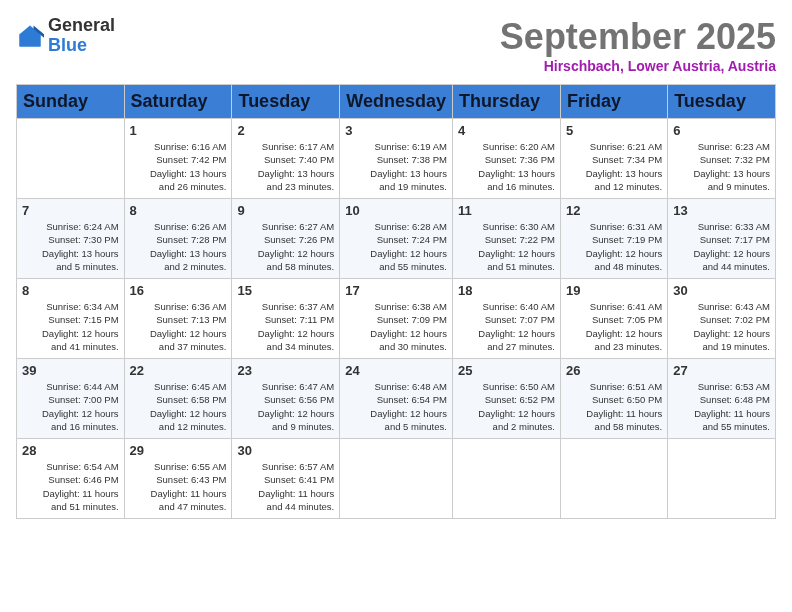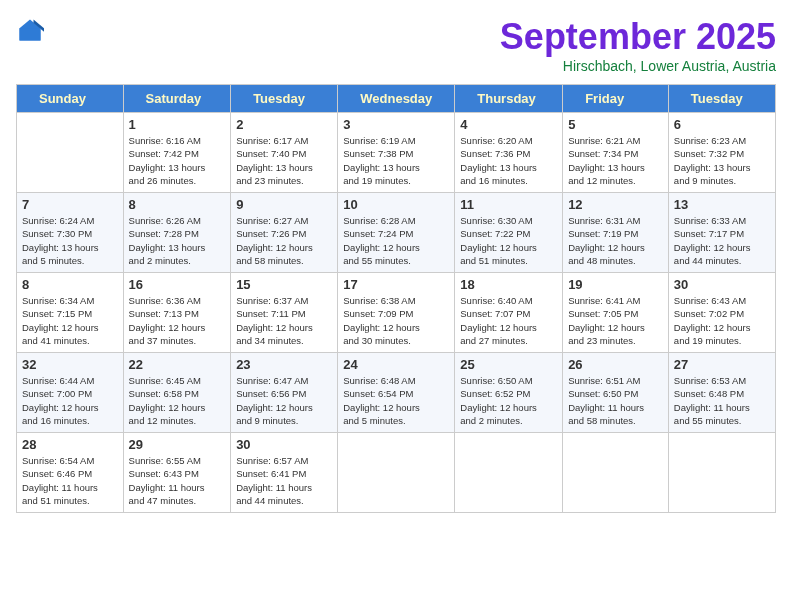--- a/index.html
+++ b/index.html
@@ -33,76 +33,82 @@
       width: 28px;
       height: 28px;
       margin-right: 4px;
     }
     .title-block {
       text-align: right;
     }
     .month-title {
       font-size: 36px;
       font-weight: bold;
-      color: #6d28d9;
+      color: #737373;
     }
     .location {
       font-size: 14px;
-      color: #15803d;
+      color: #a21caf;
+      font-weight: bold;
     }
     .calendar {
       width: 100%;
       border-collapse: collapse;
       font-size: 10.5px;
     }
     .calendar th {
       background-color: #3a7fd5;
-      color: #fef9c3;
+      color: #0f172a;
       text-align: left;
-      padding: 6px 22px;
-      font-size: 13px;
+      padding: 6px 6px;
+      font-size: 18px;
       font-weight: bold;
       border: 1px solid #ccc;
     }
     .calendar td {
       border: 1px solid #ccc;
       vertical-align: top;
       padding: 4px 5px;
       width: calc(100% / 7);
       height: 80px;
     }
     .day-number {
       font-size: 13px;
       font-weight: bold;
       color: #333;
       margin-bottom: 2px;
     }
     .day-info {
       font-size: 9.5px;
       color: #333;
       line-height: 1.4;
+      text-align: right;
     }
     .empty-cell {
       background: #f9f9f9;
     }
     tr:nth-child(even) td { background-color: #f4f7fc; }
     tr:nth-child(odd) td { background-color: #ffffff; }
     .calendar thead tr th { background-color: #3a7fd5; }
   </style>
 </head>
 <body>
 
 <div class="header">
   <div class="logo">
     <svg class="logo-icon" viewBox="0 0 32 32">
       <rect x="0" y="0" width="32" height="32" fill="white"></rect>
       <polygon points="16,4 28,14 28,28 4,28 4,14" fill="#2e7bd6"></polygon>
       <polygon points="20,4 32,14 32,18 20,8" fill="#1a5ca8"></polygon>
       <rect x="4" y="14" width="24" height="14" fill="#2e7bd6"></rect>
     </svg>
+    <div class="logo-text">
+      <span>General</span>
+      <span>Blue</span>
+    </div>
   </div>
   <div class="title-block">
     <div class="month-title">September 2025</div>
     <div class="location">Hirschbach, Lower Austria, Austria</div>
   </div>
 </div>
 
 <table class="calendar">
   <thead>
     <tr>
@@ -198,21 +204,21 @@
           <div class="day-number">19</div>
           <div class="day-info">Sunrise: 6:41 AM<br>Sunset: 7:05 PM<br>Daylight: 12 hours<br>and 23 minutes.</div>
         </td>
         <td>
           <div class="day-number">30</div>
           <div class="day-info">Sunrise: 6:43 AM<br>Sunset: 7:02 PM<br>Daylight: 12 hours<br>and 19 minutes.</div>
         </td>
       </tr>
       <tr>
         <td>
-          <div class="day-number">32</div>
+          <div class="day-number">39</div>
           <div class="day-info">Sunrise: 6:44 AM<br>Sunset: 7:00 PM<br>Daylight: 12 hours<br>and 16 minutes.</div>
         </td>
         <td>
           <div class="day-number">22</div>
           <div class="day-info">Sunrise: 6:45 AM<br>Sunset: 6:58 PM<br>Daylight: 12 hours<br>and 12 minutes.</div>
         </td>
         <td>
           <div class="day-number">23</div>
           <div class="day-info">Sunrise: 6:47 AM<br>Sunset: 6:56 PM<br>Daylight: 12 hours<br>and 9 minutes.</div>
         </td>

